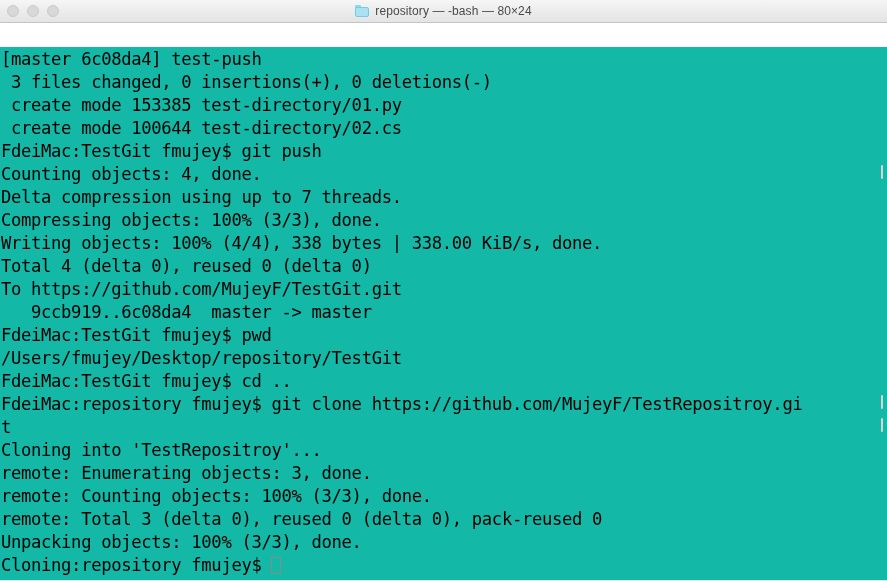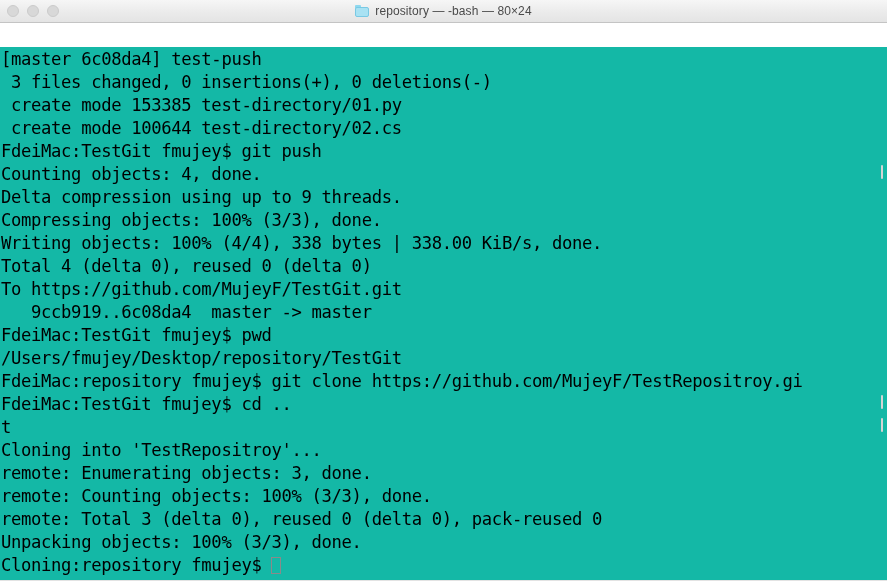--- a/index.html
+++ b/index.html
@@ -188,30 +188,30 @@
   </div>
 
   <div class="terminal">
     <div class="screen" id="screen">
         <div class="line">[master 6c08da4] test-push</div>
         <div class="line"> 3 files changed, 0 insertions(+), 0 deletions(-)</div>
         <div class="line"> create mode 153385 test-directory/01.py</div>
         <div class="line"> create mode 100644 test-directory/02.cs</div>
         <div class="line">FdeiMac:TestGit fmujey$ git push</div>
         <div class="line">Counting objects: 4, done.</div>
-        <div class="line">Delta compression using up to 9 threads.</div>
+        <div class="line">Delta compression using up to 7 threads.</div>
         <div class="line">Compressing objects: 100% (3/3), done.</div>
         <div class="line">Writing objects: 100% (4/4), 338 bytes | 338.00 KiB/s, done.</div>
         <div class="line">Total 4 (delta 0), reused 0 (delta 0)</div>
         <div class="line">To https://github.com/MujeyF/TestGit.git</div>
         <div class="line">   9ccb919..6c08da4  master -&gt; master</div>
         <div class="line">FdeiMac:TestGit fmujey$ pwd</div>
         <div class="line">/Users/fmujey/Desktop/repository/TestGit</div>
+        <div class="line">FdeiMac:TestGit fmujey$ cd ..</div>
         <div class="line">FdeiMac:repository fmujey$ git clone https://github.com/MujeyF/TestRepositroy.gi</div>
-        <div class="line">FdeiMac:TestGit fmujey$ cd ..</div>
         <div class="line">t</div>
         <div class="line">Cloning into 'TestRepositroy'...</div>
         <div class="line">remote: Enumerating objects: 3, done.</div>
         <div class="line">remote: Counting objects: 100% (3/3), done.</div>
         <div class="line">remote: Total 3 (delta 0), reused 0 (delta 0), pack-reused 0</div>
         <div class="line">Unpacking objects: 100% (3/3), done.</div>
         <div class="line"><span>Cloning:repository fmujey$ </span><span class="cursor"></span></div>
       </div>
 
     <div class="scroll-gutter" id="scroll-gutter">

